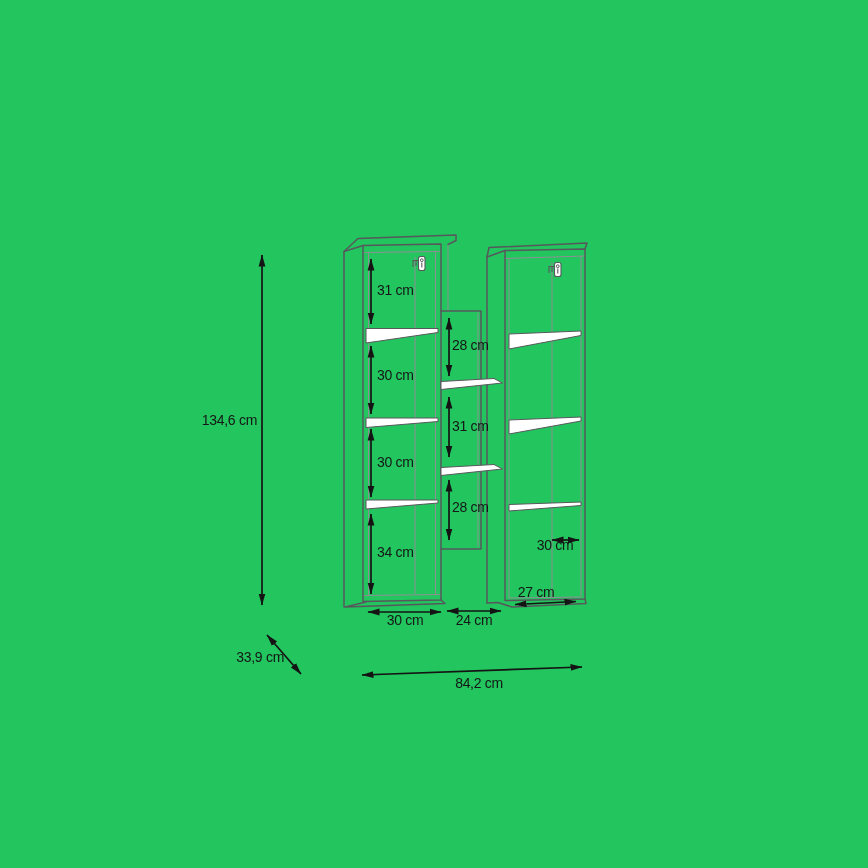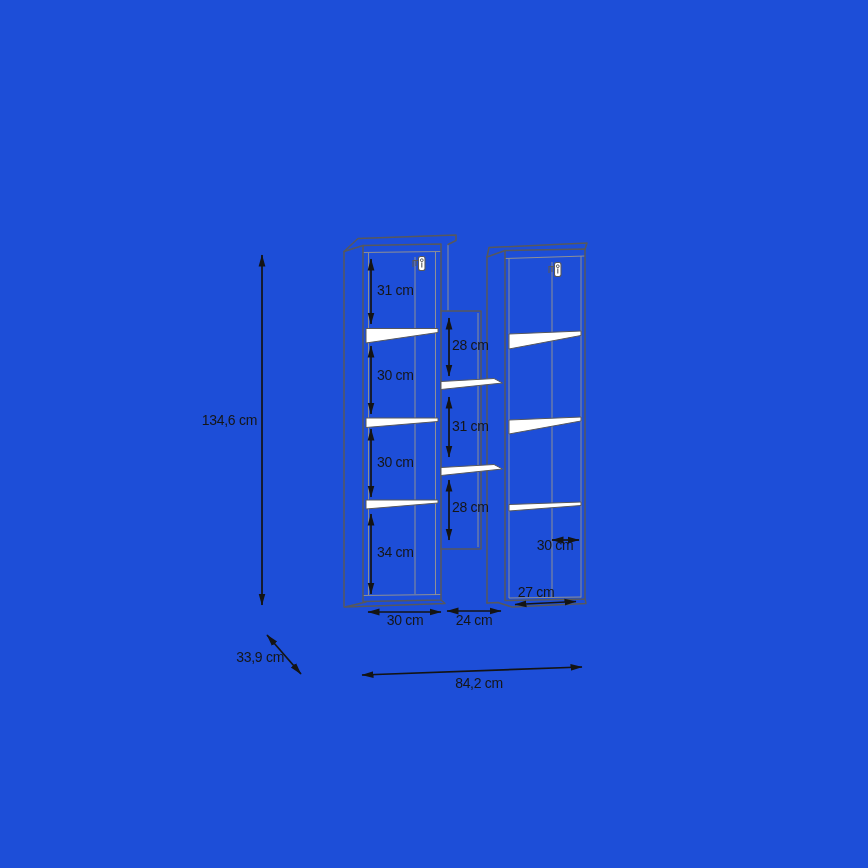--- a/index.html
+++ b/index.html
@@ -1,19 +1,19 @@
 <!DOCTYPE html>
 <html><head>
 <meta charset="utf-8">
 <style>
   html,body{margin:0;padding:0;background:#ffffff;}
   .canvas{
     position:relative;
     width:868px;height:868px;
-    background:#1d4ed8;
+    background:#22c55e;
     font-family:"Liberation Sans", sans-serif;
     overflow:hidden;
   }
   svg{position:absolute;left:0;top:0;}
   text{
     font-family:"Liberation Sans", sans-serif;
     font-size:14px;
     letter-spacing:-0.3px;
     fill:#161616;
     stroke:none;

